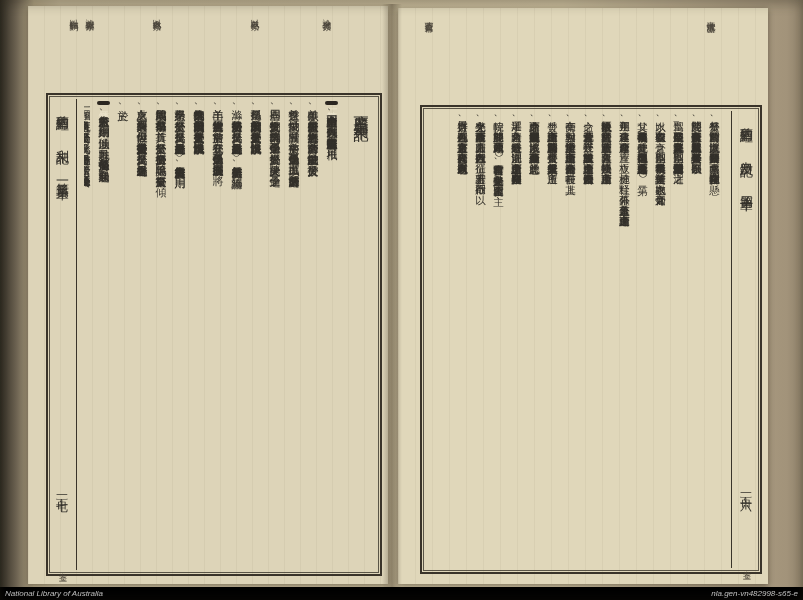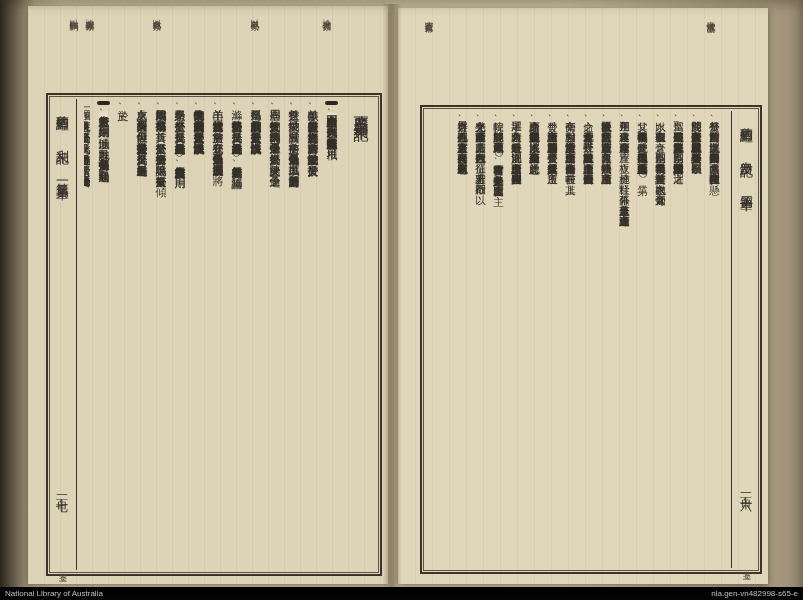--- a/index.html
+++ b/index.html
@@ -41,21 +41,21 @@
     font-size:9px;line-height:10px;color:#4a443a;letter-spacing:1px;}
   .page-left .tnote:nth-child(1){left:294px;}
   .page-left .tnote:nth-child(2){left:222px;}
   .page-left .tnote:nth-child(3){left:124px;}
   .page-left .tnote:nth-child(4){left:57px;}
   .page-left .tnote:nth-child(5){left:41px;}
   .page-right .tnote:nth-child(1){left:308px;}
   .page-right .tnote:nth-child(2){left:26px;}
   .footerbar{position:absolute;left:0;right:0;bottom:0;height:13px;background:#000;
     display:flex;justify-content:space-between;align-items:center;padding:0 5px;
-    font-family:"Liberation Sans",sans-serif;font-size:8px;color:#c9c9c9;}
+    font-family:"Liberation Sans",sans-serif;font-size:8px;color:#c9c9c9;font-style:italic;}
 </style>
 </head>
 <body>
 
 <div class="stage">
 
   <div class="page page-right">
     <div class="tnotes">
         <div class="tnote">膏洗濯盤</div>
         <div class="tnote">雲覆會幕</div>

